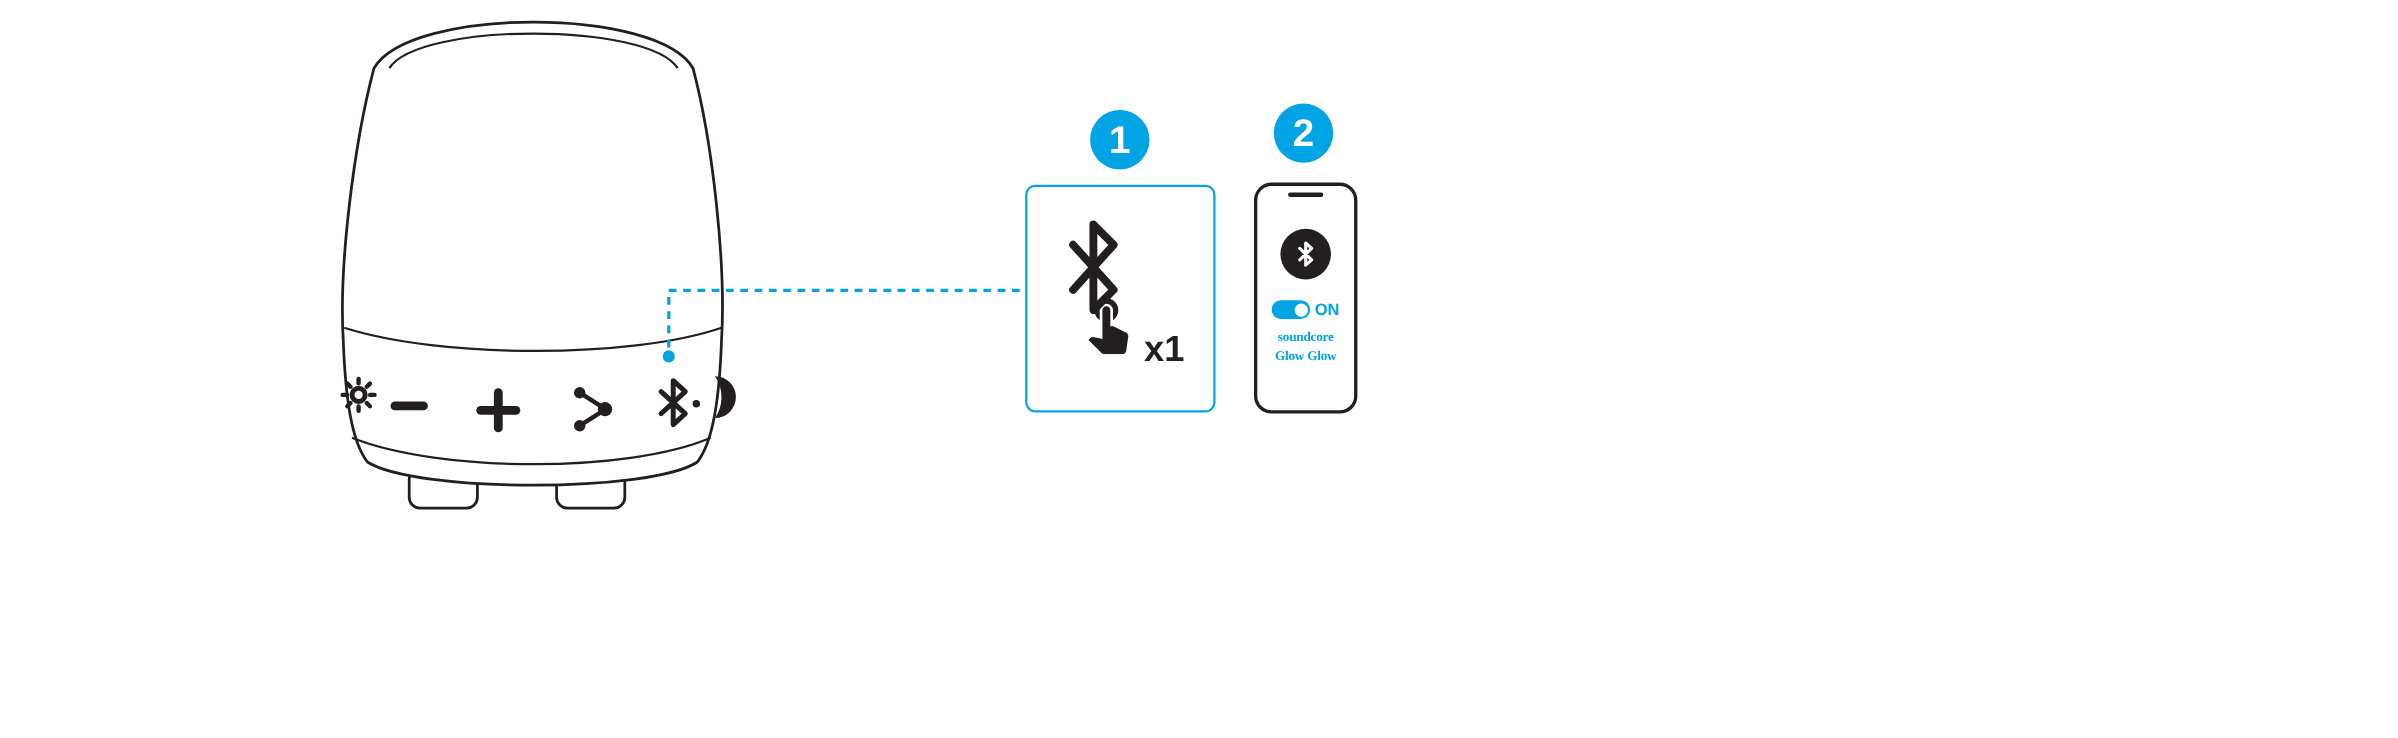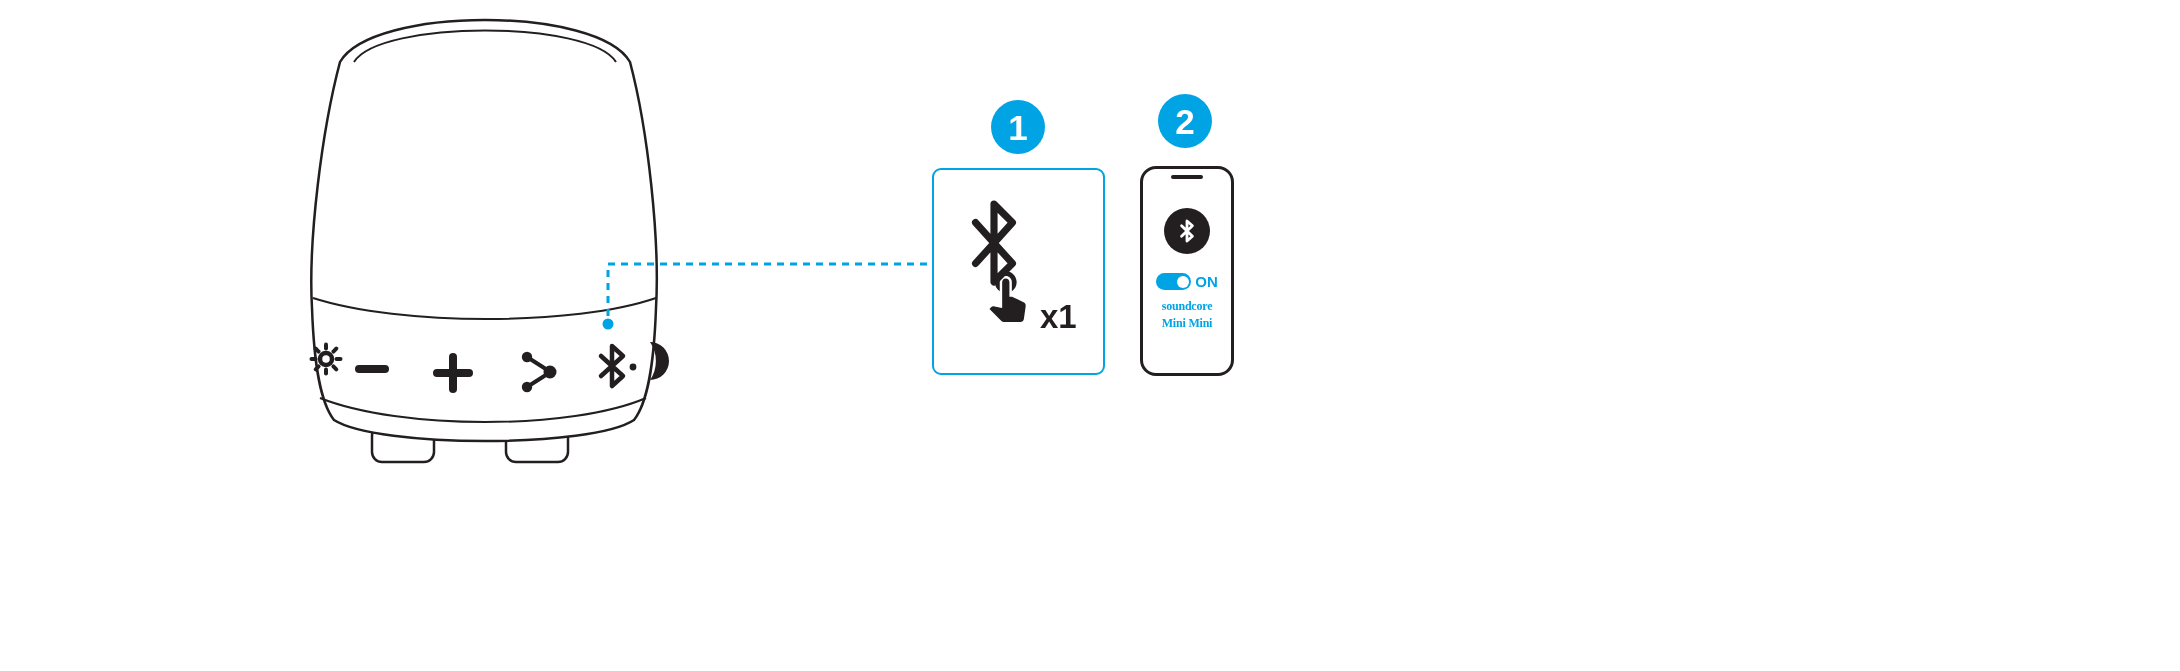--- a/index.html
+++ b/index.html
@@ -167,17 +167,17 @@
       </svg>
     </div>
     <div class="toggle-row">
       <div class="toggle">
         <div class="knob"></div>
       </div>
       <span class="toggle-state">ON</span>
     </div>
     <div class="brand">
       <div>soundcore</div>
-      <div>Mini Mini</div>
+      <div>Glow Glow</div>
     </div>
   </div>
 
 </div>
 
 </body></html>

